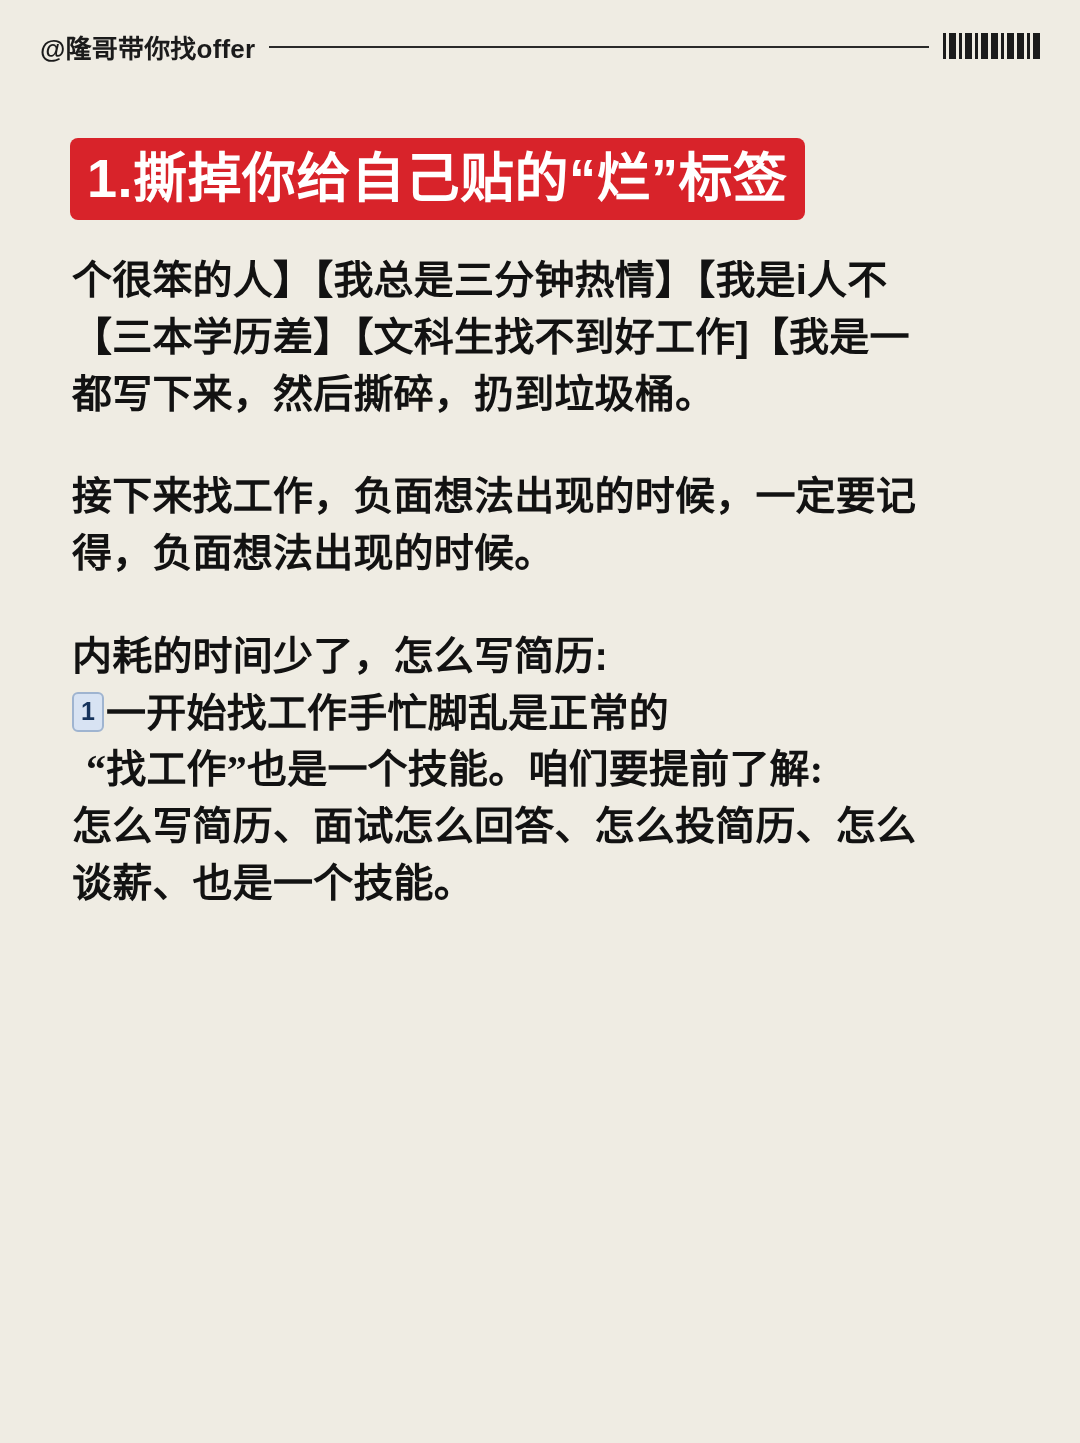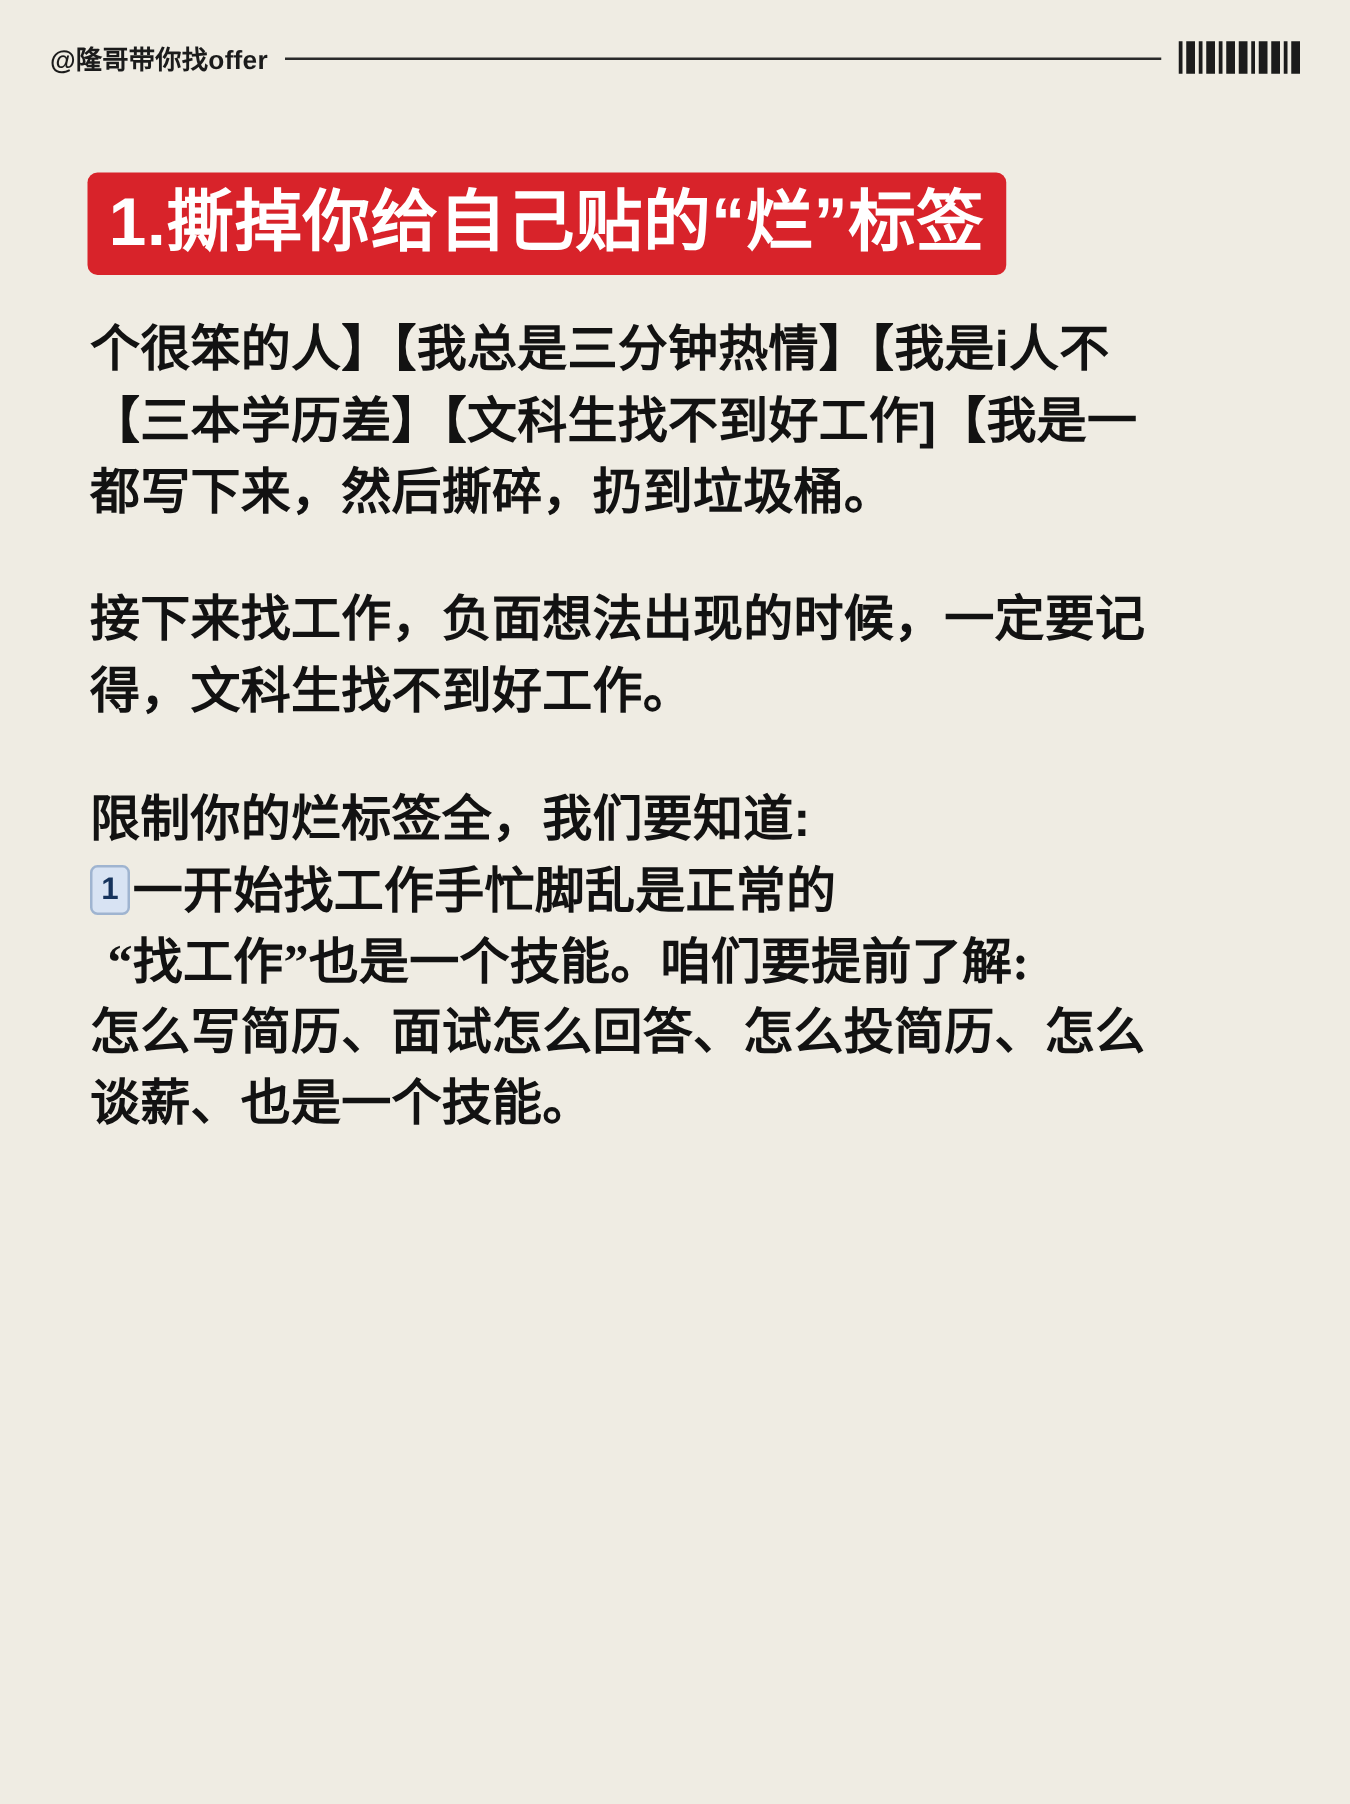--- a/index.html
+++ b/index.html
@@ -20,21 +20,21 @@
     position: absolute;
     top: 26px;
     left: 40px;
     right: 40px;
     height: 40px;
     display: flex;
     align-items: center;
     gap: 14px;
   }
   .handle {
-    font-size: 21px;
+    font-size: 26px;
     font-weight: bold;
     color: #1b1b1b;
     white-space: nowrap;
     letter-spacing: 0.2px;
   }
   .rule {
     flex: 1;
     height: 2px;
     background: #2a2a2a;
     margin-top: 2px;
@@ -141,25 +141,25 @@
 <div class="content">
 
   <p class="para">
     <span class="line">个很笨的人】【我总是三分钟热情】【我是i人不</span>
     <span class="line">【三本学历差】【文科生找不到好工作]【我是一</span>
     <span class="line">都写下来，然后撕碎，扔到垃圾桶。</span>
   </p>
 
   <p class="para">
     <span class="line">接下来找工作，负面想法出现的时候，一定要记</span>
-    <span class="line">得，文科生找不到好工作。</span>
+    <span class="line">得，负面想法出现的时候。</span>
   </p>
 
   <p class="para tight">
-    <span class="line">限制你的烂标签全，我们要知道:</span>
+    <span class="line">内耗的时间少了，怎么写简历:</span>
   </p>
 
   <p class="para tight">
     <span class="badge">1</span><span>一开始找工作手忙脚乱是正常的</span>
   </p>
 
   <p class="para tight">
     <span class="line indent">“找工作”也是一个技能。咱们要提前了解:</span>
     <span class="line">怎么写简历、面试怎么回答、怎么投简历、怎么</span>
     <span class="line">谈薪、也是一个技能。</span>

